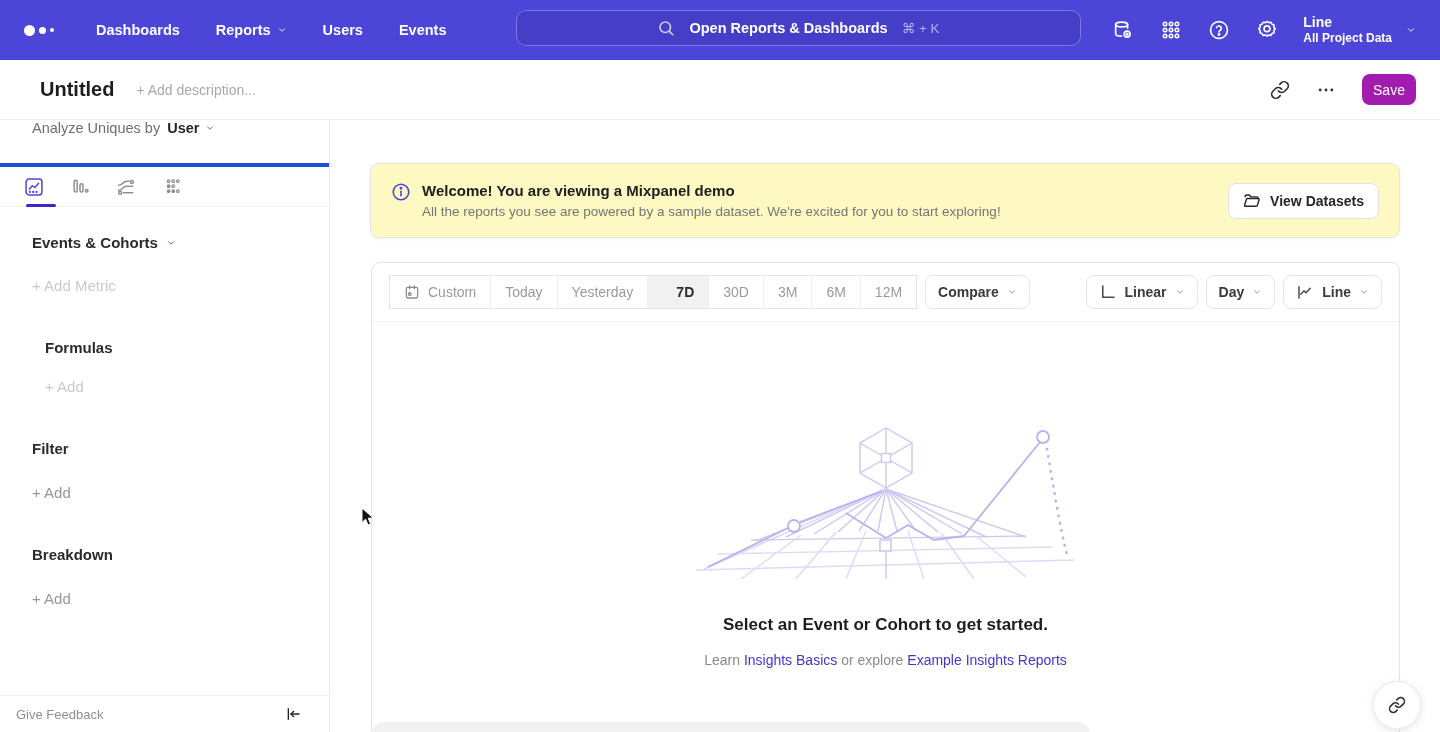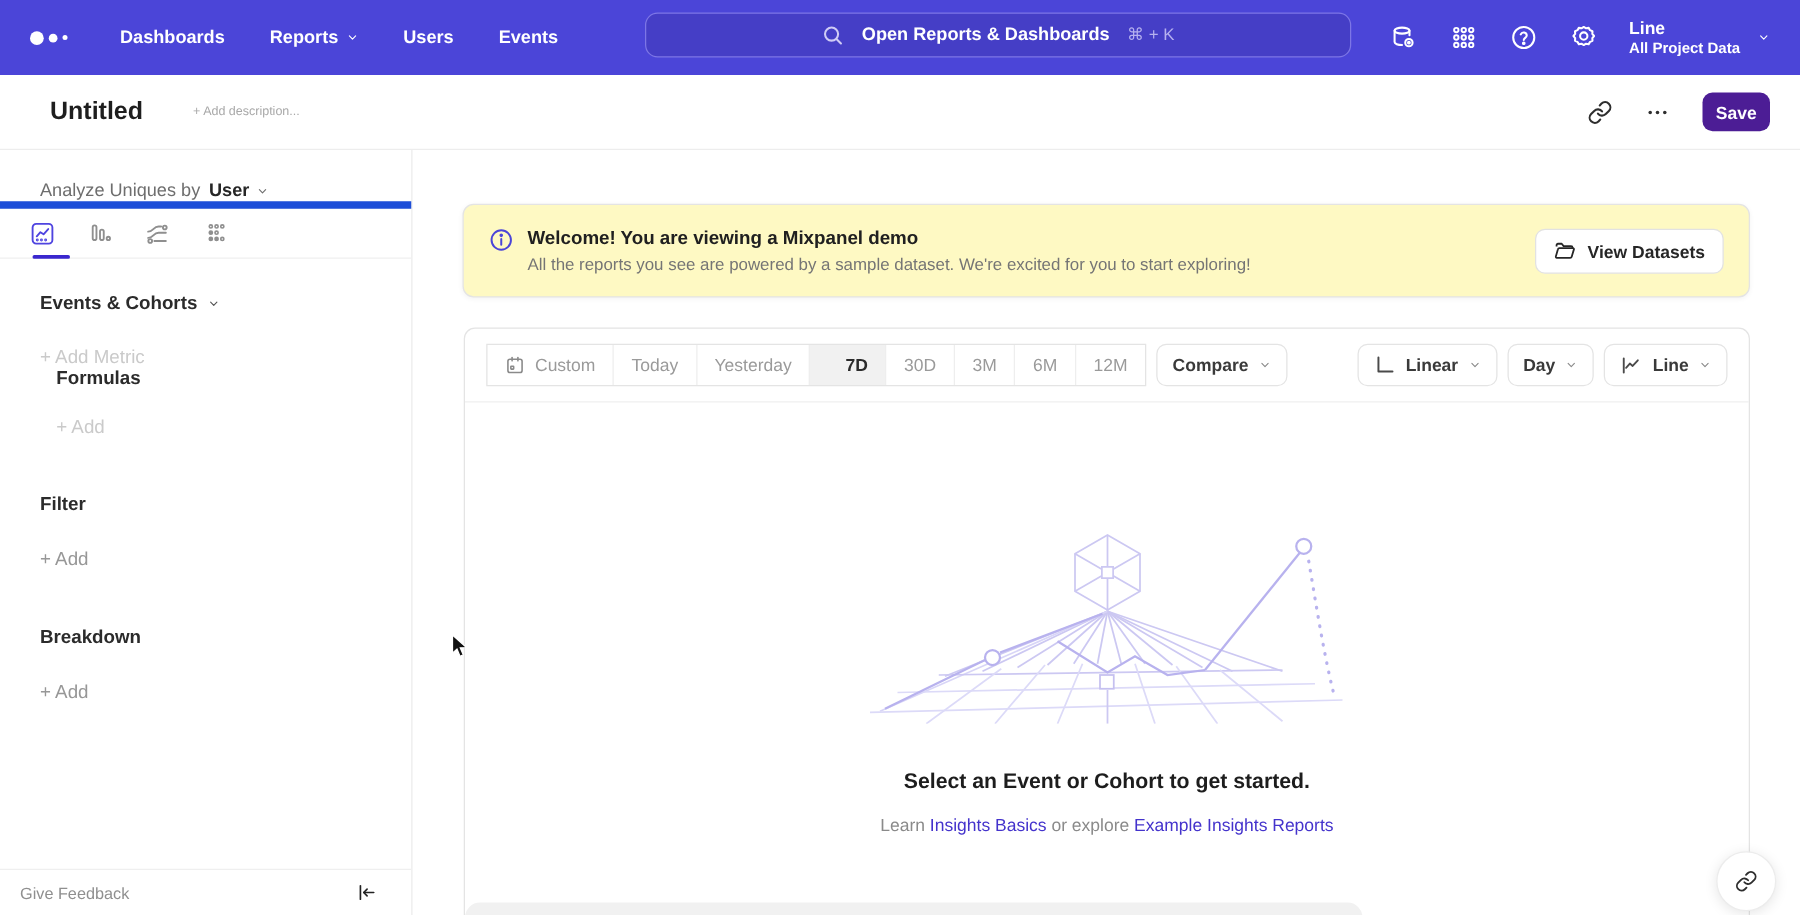--- a/index.html
+++ b/index.html
@@ -23,29 +23,29 @@
   .nav-right { position:absolute; right:24px; top:0; height:60px; display:flex; align-items:center; gap:24px; color:#fff; }
   .nav-ico { width:24px; height:24px; display:flex; align-items:center; justify-content:center; cursor:pointer; }
   .nav-ico svg { width:22px; height:22px; }
   .proj { display:flex; align-items:center; gap:14px; cursor:pointer; }
   .proj-name { font-size:14px; font-weight:700; line-height:17px; }
   .proj-scope { font-size:12px; font-weight:600; line-height:15px; }
 
   
   .rheader { position:absolute; left:0; top:60px; width:1440px; height:60px; background:#fff; border-bottom:1px solid #EDEDED; display:flex; align-items:center; }
   .rtitle { margin-left:40px; font-size:20px; font-weight:700; color:#1E1E1E; cursor:text; }
-  .rdesc { margin-left:40px; font-size:10px; color:#A8A8A8; cursor:text; }
+  .rdesc { margin-left:22px; font-size:14px; color:#A8A8A8; cursor:text; }
   .rheader-right { position:absolute; right:24px; display:flex; align-items:center; gap:26px; }
   .hico { width:20px; height:20px; color:#2E2E2E; cursor:pointer; }
   .hico svg { width:100%; height:100%; }
-  .save-btn { width:54px; height:31px; background:#4c1d95; color:#fff; border:none; border-radius:8px; font-size:14px; font-weight:700; font-family:inherit; cursor:default; }
+  .save-btn { width:54px; height:31px; background:#a21caf; color:#fff; border:none; border-radius:8px; font-size:14px; font-weight:400; font-family:inherit; cursor:default; }
 
   
   .sidebar { position:absolute; left:0; top:120px; width:330px; height:612px; background:#fff; border-right:1px solid #EBEBEB; }
-  .analyze-row { height:47px; display:flex; align-items:flex-end; padding-left:32px; border-bottom:6px solid #1d4ed8; font-size:14.5px; }
+  .analyze-row { height:47px; display:flex; align-items:flex-start; padding-left:32px; border-bottom:4px solid #1d4ed8; font-size:14.5px; }
   .analyze-prefix { color:#6E6E6E; }
   .analyze-value { color:#262626; font-weight:600; margin-left:7px; display:flex; align-items:center; gap:6px; cursor:pointer; }
   .analyze-value .chev { color:#6E6E6E; }
   .tabs-row { height:40px; display:flex; align-items:center; padding-left:24px; gap:26px; border-bottom:1px solid #EFEFEF; position:relative; }
   .tab { width:20px; height:20px; display:flex; align-items:center; justify-content:center; cursor:pointer; position:relative; }
   .tab svg { width:20px; height:20px; }
   .tab-underline { position:absolute; left:26px; top:37px; width:30px; height:3px; background:#3A27CE; border-radius:2px; }
   .side-section { padding-left:32px; }
   .sec-head { font-size:15px; font-weight:700; color:#2B2B2B; display:flex; align-items:center; gap:8px; }
   .sec-head .chev { color:#555; }
@@ -247,21 +247,21 @@
     <div class="side-section" style="margin-top:27px;">
       <div class="sec-head">
         <span>Events &amp; Cohorts</span>
         <svg class="chev" viewBox="0 0 24 24">
             <polyline points="6 9 12 15 18 9"></polyline>
           </svg>
       </div>
       <div class="add-link add-faint" style="margin-top:26px;">+ Add Metric</div>
     </div>
 
-    <div class="side-section" style="padding-left:45px;">
+    <div class="side-section" style="margin-top:45px;padding-left:45px;">
       <div class="sec-head">Formulas</div>
       <div class="add-link add-faint" style="margin-top:22px;">+ Add</div>
     </div>
 
     <div class="side-section" style="margin-top:45px;">
       <div class="sec-head">Filter</div>
       <div class="add-link add-mid" style="margin-top:27px;">+ Add</div>
     </div>
 
     <div class="side-section" style="margin-top:45px;">

